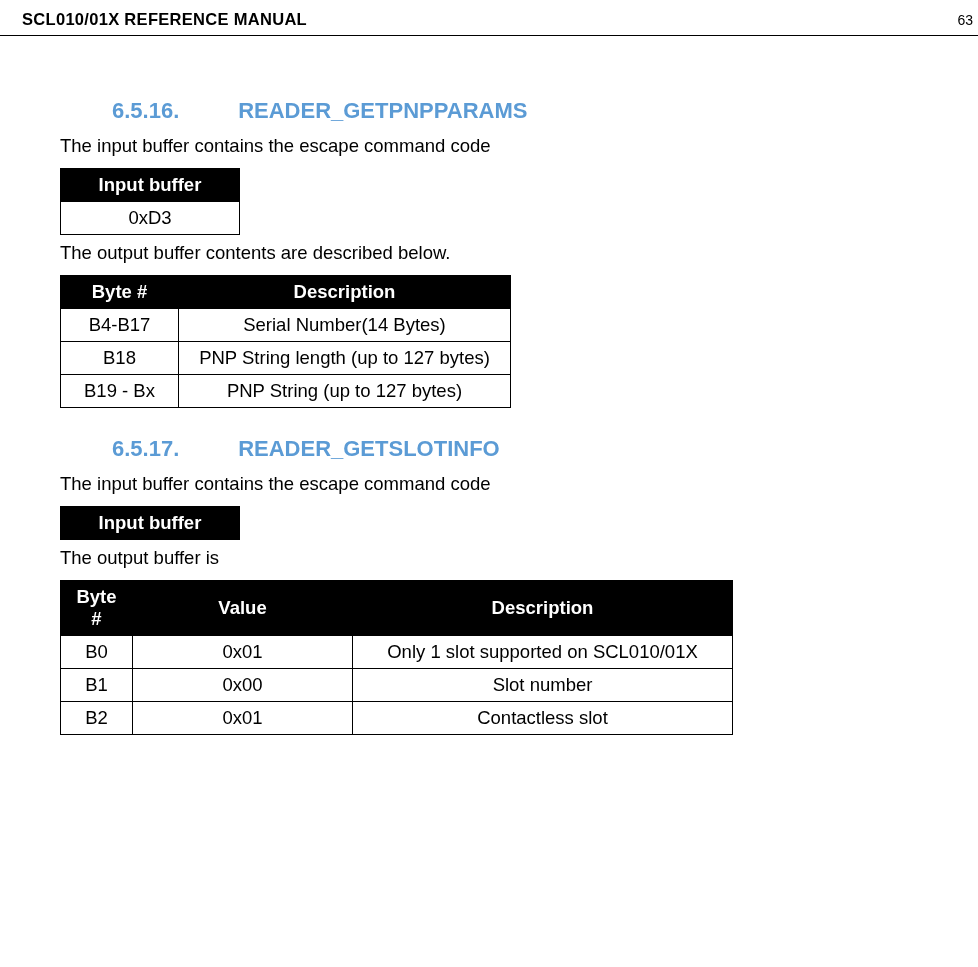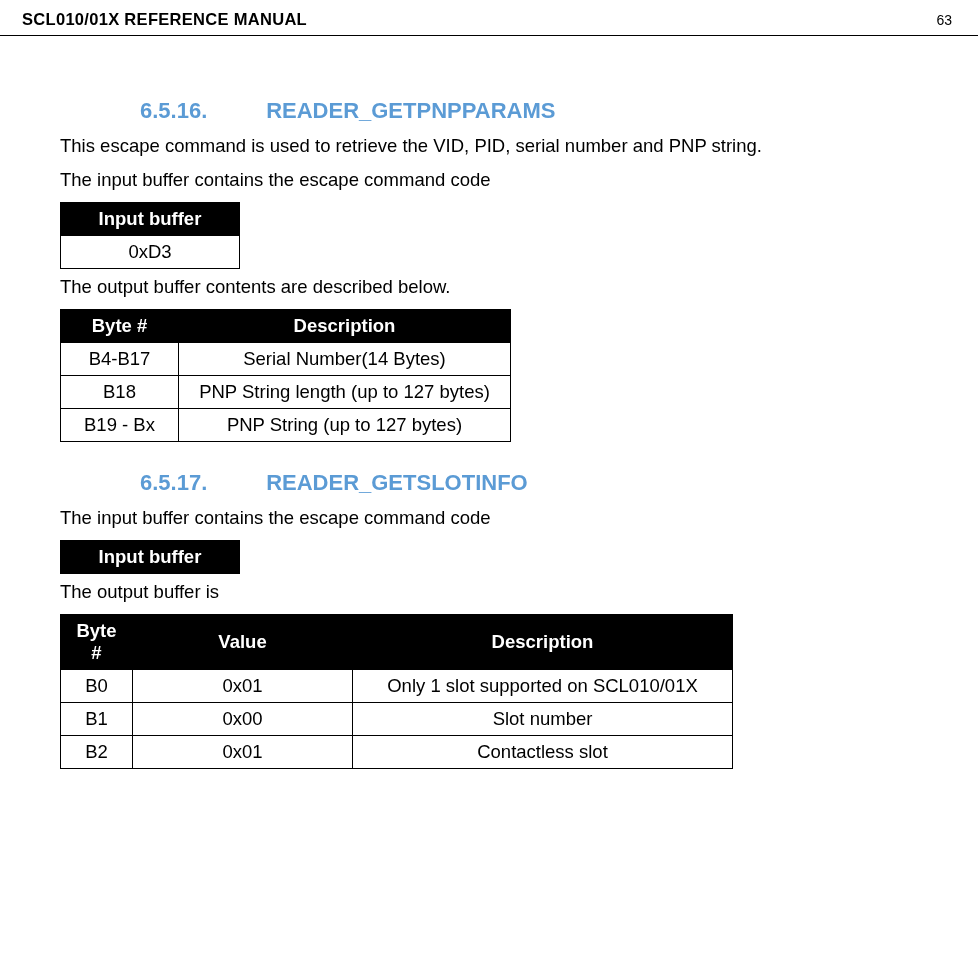--- a/index.html
+++ b/index.html
@@ -12,21 +12,21 @@
       background: #fff;
       width: 978px;
       height: 967px;
       padding: 0;
       color: #000;
     }
     .page-header {
       display: flex;
       justify-content: space-between;
       align-items: baseline;
-      padding: 10px 26px 6px 22px;
+      padding: 10px 5px 6px 22px;
       border-bottom: 1.5px solid #000;
     }
     .header-title {
       font-size: 16.5px;
       font-weight: bold;
       font-variant: small-caps;
       letter-spacing: 0.3px;
     }
     .header-page {
       font-size: 14px;
@@ -39,21 +39,20 @@
       color: #5B9BD5;
       font-size: 22px;
       font-weight: bold;
       margin-top: 62px;
       margin-bottom: 10px;
       margin-left: 52px;
     }
     .section-heading .num {
       display: inline-block;
       min-width: 120px;
-      margin-left: 28px;
     }
     .section-heading-2 {
       margin-top: 28px;
     }
     .body-text {
       font-size: 18.5px;
       line-height: 1.3;
       margin-bottom: 10px;
     }
     .body-text-2 {
@@ -105,21 +104,20 @@
   <span class="header-title">SCL010/01X REFERENCE MANUAL</span>
   <span class="header-page">63</span>
 </div>
 
 <div class="content">
 
   <h2 class="section-heading">
     <span class="num">6.5.16.</span>
     <span>READER_GETPNPPARAMS</span>
   </h2>
-  <p class="body-text">This escape command is used to retrieve the VID, PID, serial number and PNP string.</p>
   <p class="body-text body-text-2">The input buffer contains the escape command code</p>
 
   <table class="table-small">
     <tbody>
         <tr>
           <th>Input buffer</th>
         </tr>
     <tr>
           <td>0xD3</td>
         </tr>

